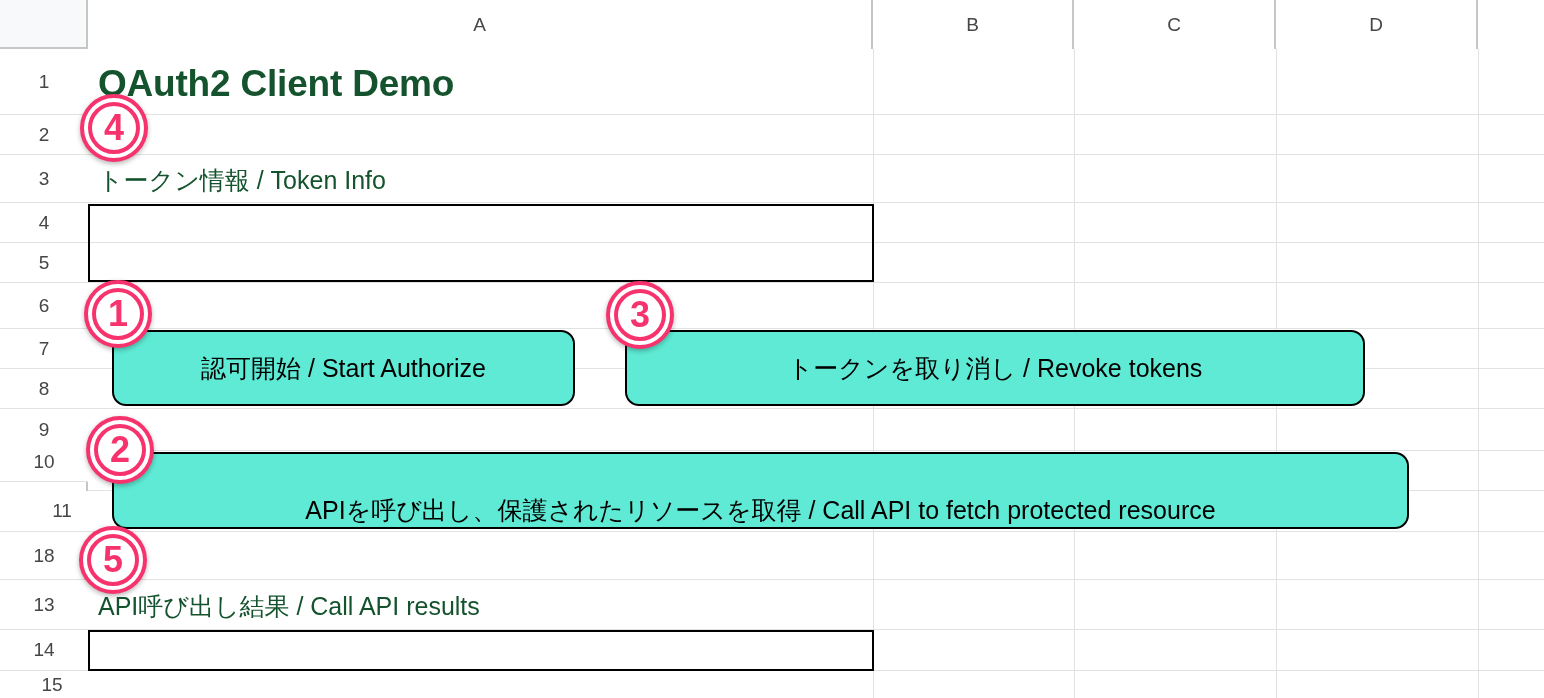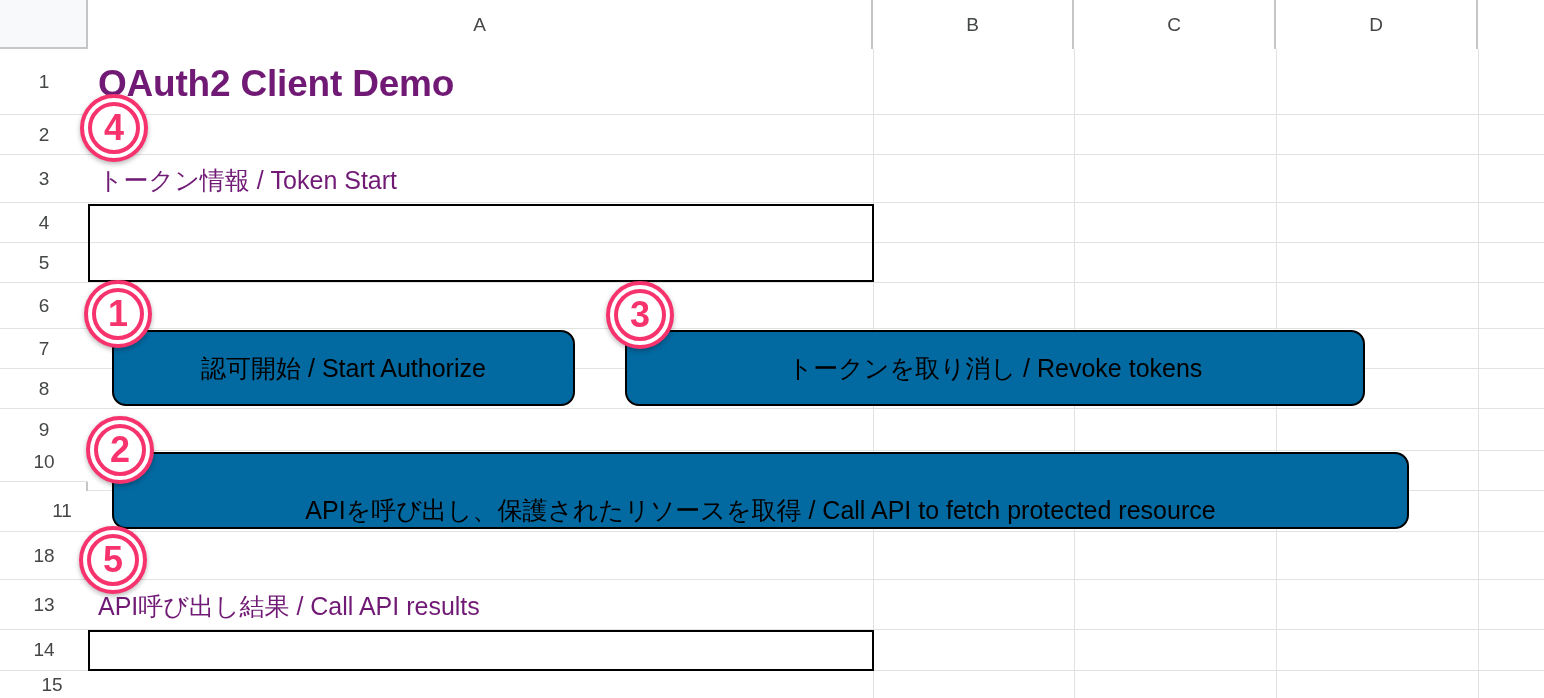--- a/index.html
+++ b/index.html
@@ -58,21 +58,21 @@
   .gridline-v {
     position: absolute; top: 49px; width: 1px; height: 649px;
     background: #e1e3e1;
   }
 
   
   .cell-text {
     position: absolute;
     display: flex; align-items: center;
     white-space: nowrap;
-    color: #701a75;
+    color: #14532d;
   }
   #title-cell {
     left: 98px; top: 55px; height: 58px;
     font-size: 37px; font-weight: bold;
     letter-spacing: -0.2px;
   }
   #token-label {
     left: 98px; top: 160px; height: 40px;
     font-size: 25px;
   }
@@ -86,21 +86,21 @@
     position: absolute;
     border: 2px solid #000000;
     background: transparent;
   }
   #token-box  { left: 88px; top: 204px; width: 786px; height: 78px; }
   #result-box { left: 88px; top: 630px; width: 786px; height: 41px; }
 
   
   .sheet-button {
     position: absolute;
-    background: #0369a1;
+    background: #5eead4;
     border: 2px solid #000000;
     border-radius: 14px;
     display: flex; align-items: center; justify-content: center;
     font-size: 25px;
     color: #000000;
     white-space: nowrap;
     cursor: pointer;
   }
   #btn-authorize { left: 112px; top: 330px; width: 463px; height: 76px; }
   #btn-revoke    { left: 625px; top: 330px; width: 740px; height: 76px; }
@@ -218,21 +218,21 @@
   <div class="gridline-h" style="top:629px;"></div>
   <div class="gridline-h" style="top:670px;"></div>
 
   <div class="gridline-v" style="left:873px;"></div>
   <div class="gridline-v" style="left:1074px;"></div>
   <div class="gridline-v" style="left:1276px;"></div>
   <div class="gridline-v" style="left:1478px;"></div>
 
   <div class="cell-text" id="title-cell">OAuth2 Client Demo</div>
 
-  <div class="cell-text" id="token-label">トークン情報 / Token Start</div>
+  <div class="cell-text" id="token-label">トークン情報 / Token Info</div>
 
   <div class="output-box" id="token-box"></div>
 
   <div class="cell-text" id="results-label">API呼び出し結果 / Call API results</div>
 
   <div class="output-box" id="result-box"></div>
 
   <div class="sheet-button" id="btn-authorize">
     <span>認可開始 / Start Authorize</span>
   </div>

